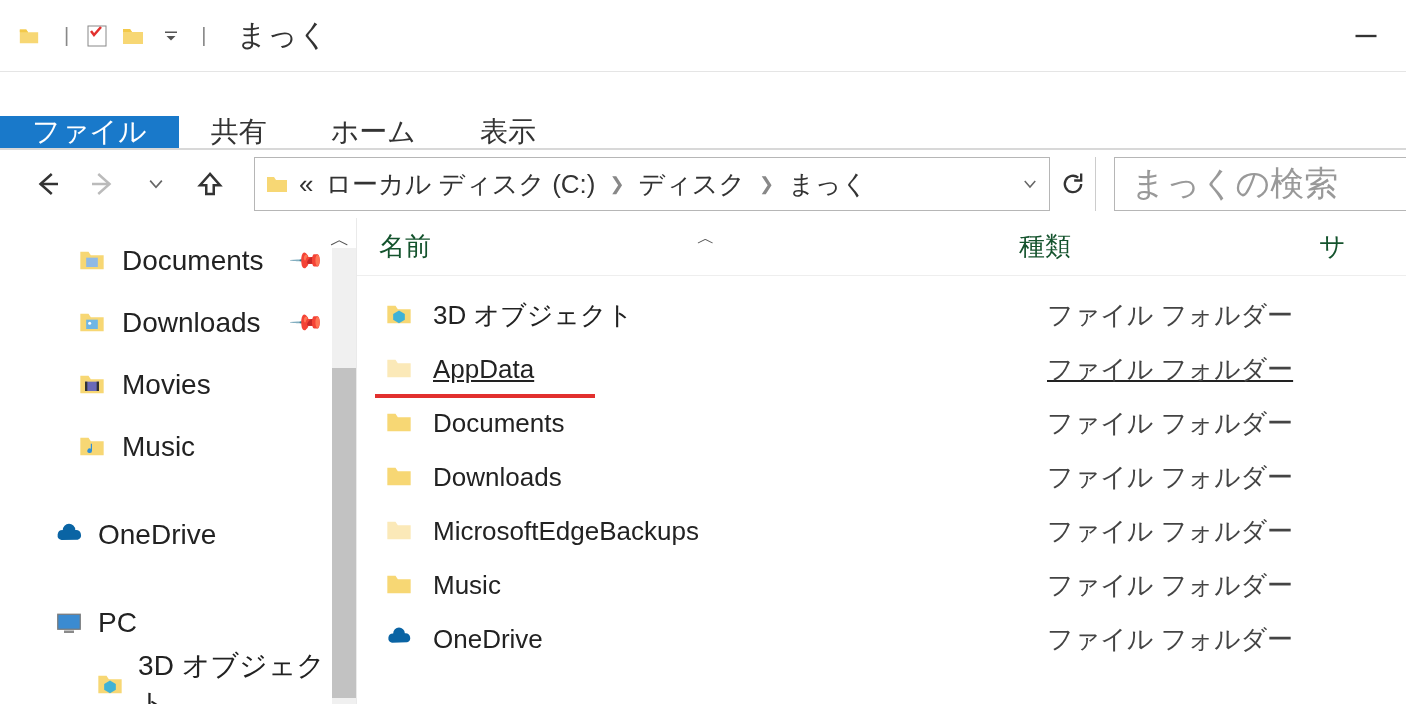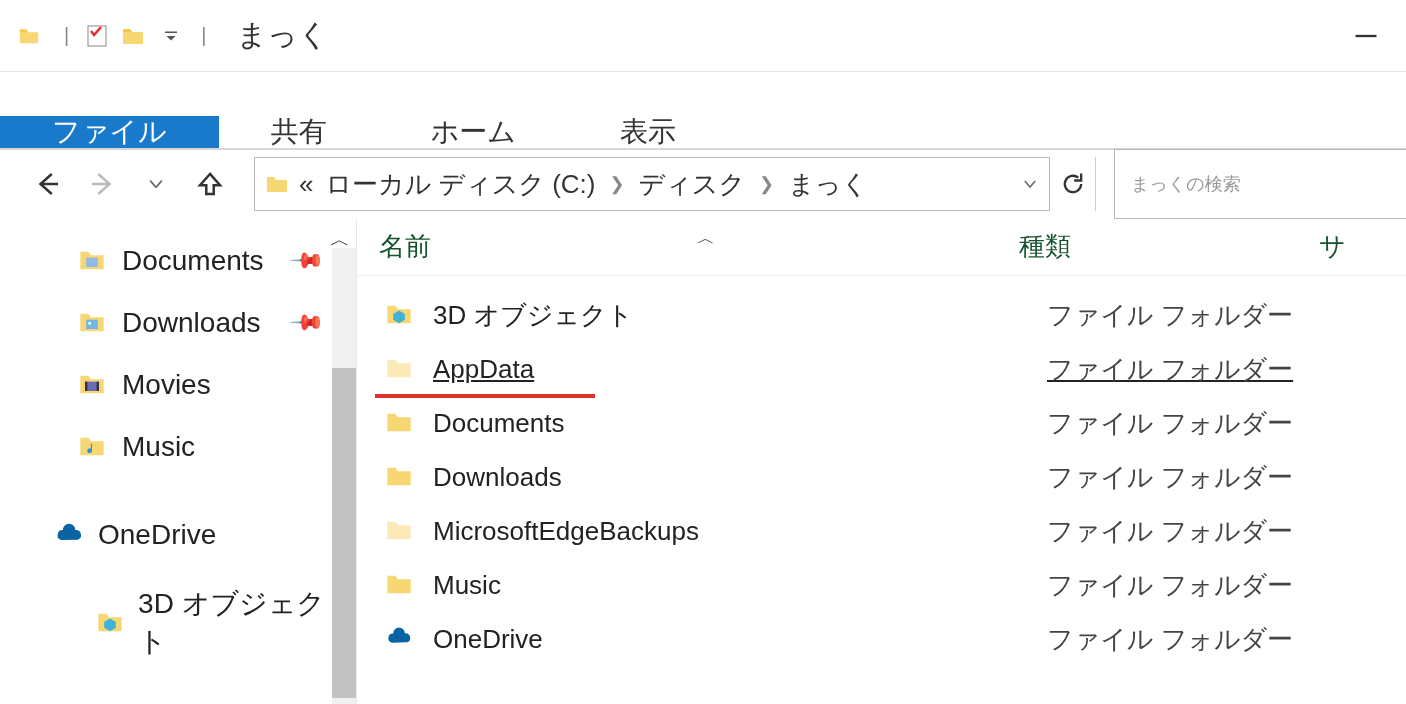--- a/index.html
+++ b/index.html
@@ -10,34 +10,34 @@
 .titlebar .folder-icon { width: 22px; height: 22px; display: inline-block; margin-right: 14px; }
 .titlebar .sep { color: #888; margin: 0 10px; font-size: 20px; }
 .titlebar .qat-icon { width: 24px; height: 24px; display: inline-flex; align-items: center; justify-content: center; margin: 0 6px; }
 .titlebar .chev { margin: 0 8px; }
 .titlebar .title-text { font-size: 30px; margin-left: 20px; color: #333; }
 .titlebar .spacer { flex: 1; }
 .titlebar .min-btn { width: 60px; height: 40px; display: inline-flex; align-items: center; justify-content: center; font-size: 28px; color: #333; margin-right: 10px; }
 
 
 .ribbon { display: flex; align-items: stretch; height: 78px; border-bottom: 2px solid #d8d8d8; }
-.ribbon .tab { display: flex; align-items: center; padding: 0 52px; font-size: 28px; color: #333; margin-top: 44px; }
+.ribbon .tab { display: flex; align-items: center; padding: 0 32px; font-size: 28px; color: #333; margin-top: 44px; }
 .ribbon .tab.active { background: #1979ca; color: #fff; }
 
 
 .navrow { display: flex; align-items: center; height: 68px; padding-left: 28px; }
 .navrow .nav-btn { width: 40px; height: 40px; display: inline-flex; align-items: center; justify-content: center; color: #888; margin-right: 14px; }
 .navrow .nav-btn.enabled { color: #333; }
 .navrow .breadcrumb { flex: 0 0 796px; height: 54px; border: 1px solid #b6b6b6; margin-left: 10px; display: flex; align-items: center; padding: 0 10px; font-size: 26px; color: #333; }
 .navrow .breadcrumb .bc-icon { margin-right: 10px; }
 .navrow .breadcrumb .bc-sep { margin: 0 14px; color: #888; font-size: 18px; }
 .navrow .breadcrumb .bc-flex { flex: 1; }
 .navrow .breadcrumb .bc-drop { color: #888; font-size: 18px; }
 .navrow .refresh-btn { width: 46px; height: 54px; display: inline-flex; align-items: center; justify-content: center; border-right: 1px solid #ccc; margin-left: 0; }
-.navrow .search-box { height: 70px; border: 1px solid #b6b6b6; margin-left: 18px; flex: 1; display: flex; align-items: center; padding: 0 16px; font-size: 18px; color: #999; margin-right: 0; border-right: none; }
+.navrow .search-box { height: 54px; border: 1px solid #b6b6b6; margin-left: 18px; flex: 1; display: flex; align-items: center; padding: 0 16px; font-size: 34px; color: #999; margin-right: 0; border-right: none; }
 
 
 .main { display: flex; height: calc(704px - 72px - 78px - 68px); }
 .sidebar { width: 356px; position: relative; padding-top: 12px; }
 .sidebar-inner { width: 340px; }
 .sidebar-item { display: flex; align-items: center; height: 62px; padding-left: 78px; font-size: 28px; color: #222; }
 .sidebar-item.indent { padding-left: 96px; }
 .sidebar-item .sb-icon { width: 30px; height: 30px; margin-right: 14px; display: inline-block; }
 .sidebar-item .pin { margin-left: auto; margin-right: 20px; color: #7c7c7c; transform: rotate(45deg); font-size: 22px; }
 .sidebar .up-caret { position: absolute; top: 8px; right: 6px; color: #555; font-size: 20px; }
@@ -213,20 +213,30 @@
       <div style="height:26px"></div>
       <div class="sidebar-item" style="padding-left:54px">
         <span class="sb-icon">
           <svg viewBox="0 0 24 24" width="30" height="30">
               <path fill="#0a64a4" d="M6 16a4 4 0 0 1 1-7.9A5 5 0 0 1 17 8a4 4 0 0 1 2 7.7z"></path>
             </svg>
         </span>
         <span>OneDrive</span>
       </div>
       <div style="height:26px"></div>
+      <div class="sidebar-item" style="padding-left:54px">
+        <span class="sb-icon">
+          <svg viewBox="0 0 24 24" width="30" height="30">
+              <rect x="3" y="5" width="18" height="12" fill="#3b8bd1" rx="1"></rect>
+              <rect x="3" y="5" width="18" height="12" fill="none" stroke="#7a7a7a"></rect>
+              <rect x="8" y="18" width="8" height="2" fill="#8a8a8a"></rect>
+            </svg>
+        </span>
+        <span>PC</span>
+      </div>
       <div class="sidebar-item indent">
         <span class="sb-icon">
           <svg viewBox="0 0 24 24" width="28" height="28">
               <path fill="#f7d774" d="M2 5h7l2 3h11v12H2z"></path>
               <path fill="#3fb2d6" d="M12 9l5 3v5l-5 3-5-3v-5z"></path>
             </svg>
         </span>
         <span>3D オブジェクト</span>
       </div>
     </div>

